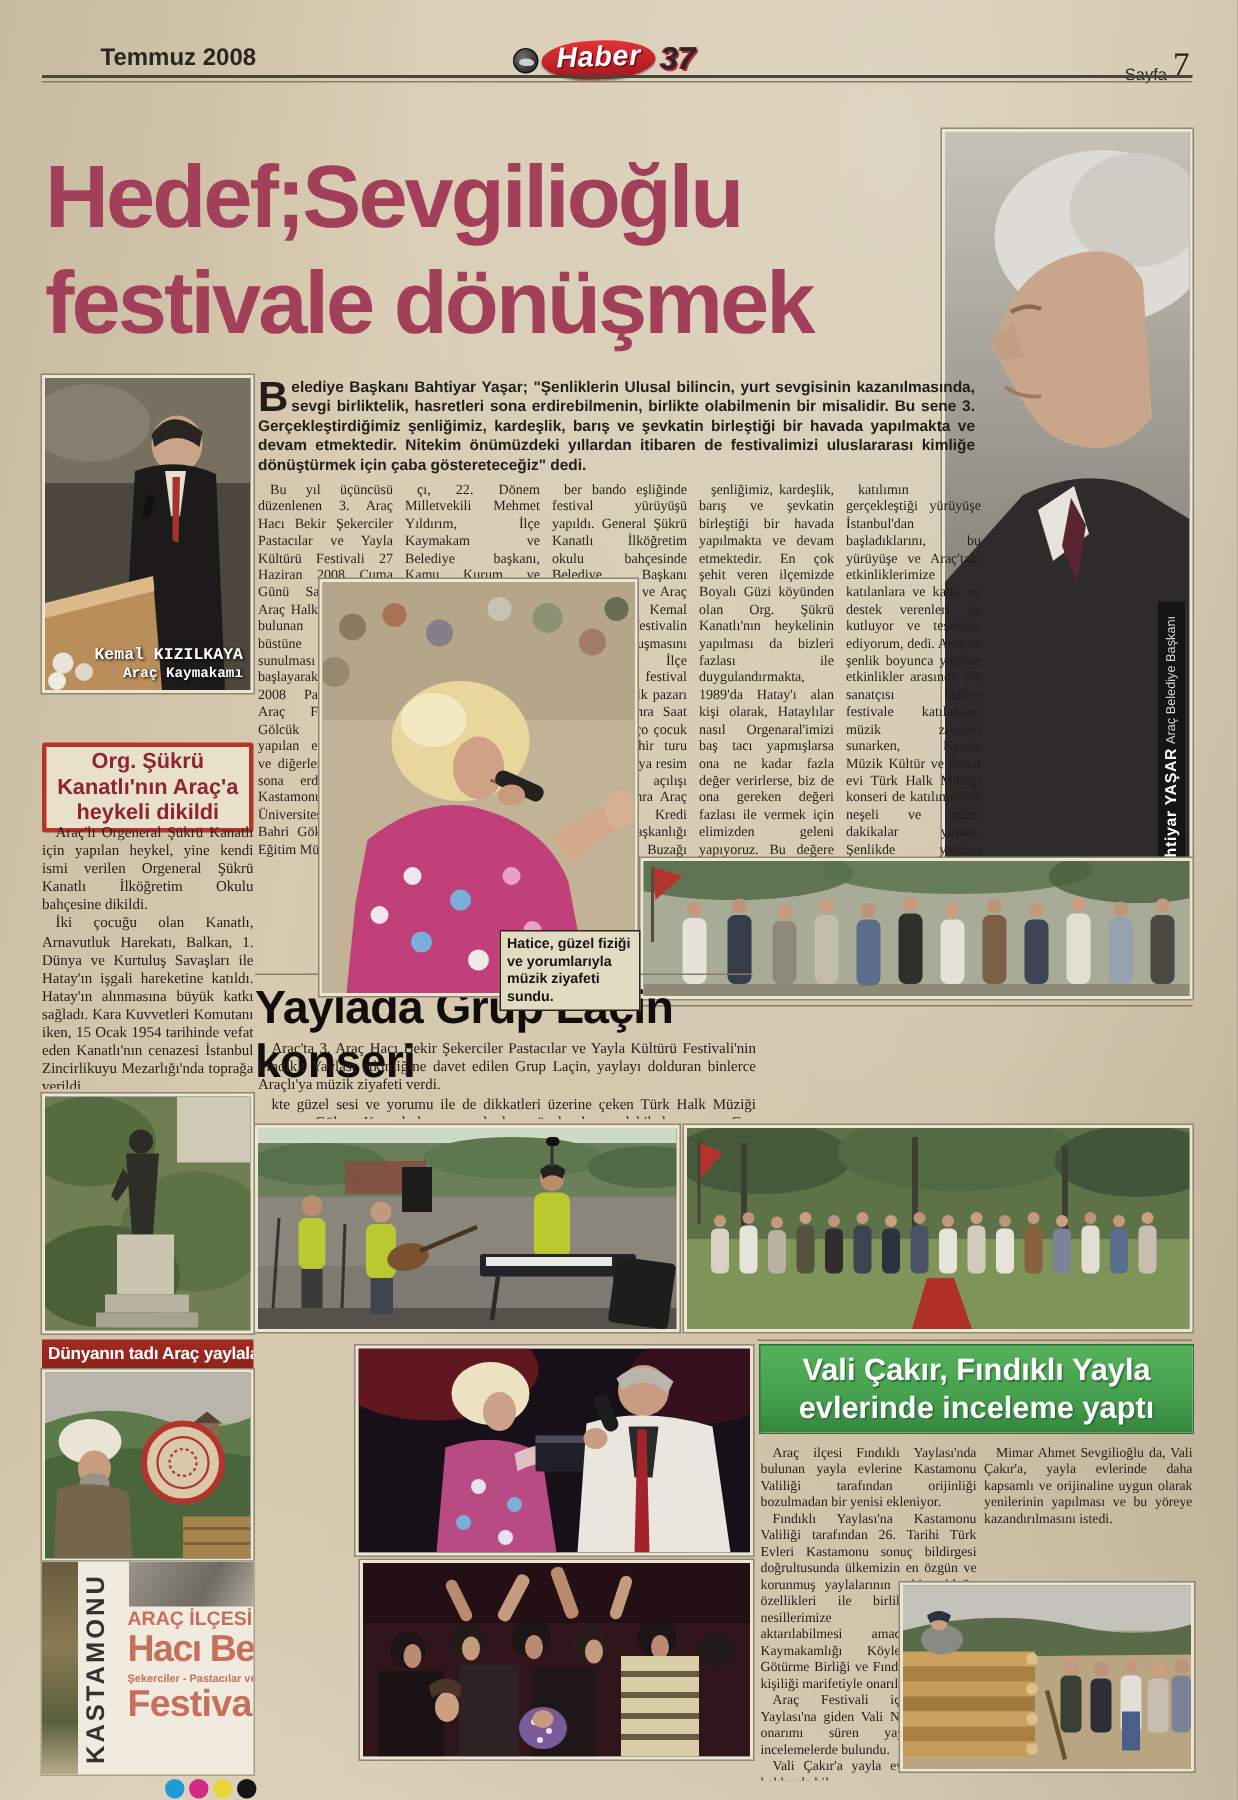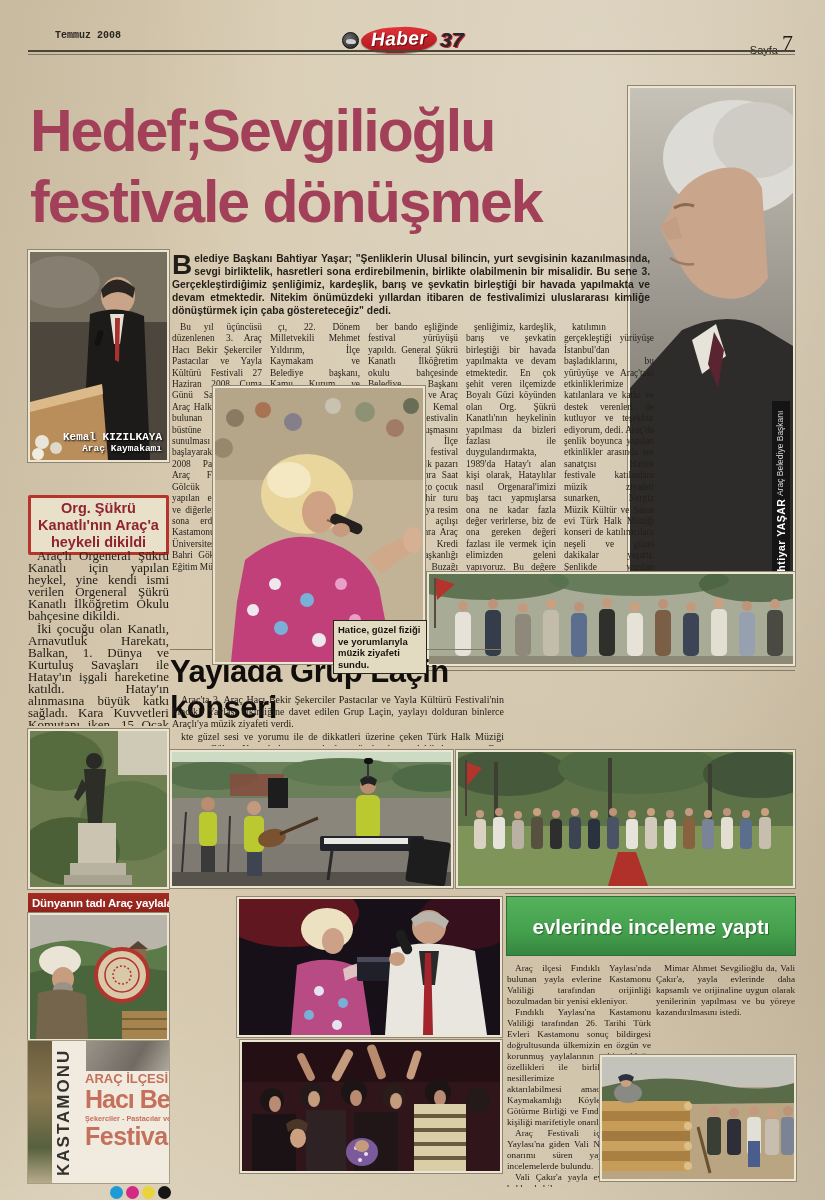--- a/index.html
+++ b/index.html
@@ -14,21 +14,21 @@
     font-family:"Liberation Serif","DejaVu Serif",serif;
     color:var(--ink,#26201a);
   }
   .abs{position:absolute;}
   .photo{border:2px solid #ece5d2;box-shadow:0 0 0 1px #8f8672;overflow:hidden;background:#777;}
   .photo svg{display:block;}
   .rule{background:#4a443a;height:2px;}
   .thinrule{background:#867c66;height:1px;}
 
   
-  .date{font-family:Liberation Mono, monospace;font-weight:700;font-size:10px;color:#2a2620;}
+  .date{font-family:Liberation Sans, sans-serif;font-weight:700;font-size:16px;color:#2a2620;margin-left:12px;}
   .pageno-label{font-family:"Liberation Sans",sans-serif;font-size:11px;color:#2a2620;}
   .pageno-num{font-family:"Liberation Serif",serif;font-size:22px;font-weight:400;color:#1d1a15;}
   .masthead{display:flex;align-items:center;gap:2px;}
   .globe{width:17px;height:17px;border-radius:50%;background:radial-gradient(circle at 35% 35%, #6d6d6d, #1c1c1c);border:1px solid #101010;position:relative;}
   .globe:after{content:"";position:absolute;left:3px;top:6px;width:10px;height:5px;background:#cfcfcf;border-radius:50% 60% 40% 50%;}
   .mast-oval{background:linear-gradient(180deg,#e23238,#a5161c);border-radius:50%/55%;padding:1px 10px 3px 10px;transform:rotate(-2deg);box-shadow:0 1px 1px rgba(0,0,0,.4);}
   .mast-word{font-family:"Liberation Sans",sans-serif;font-style:italic;font-weight:800;font-size:19px;color:#fff;text-shadow:1px 1px 0 #6d0d10;letter-spacing:.5px;}
   .mast-num{font-family:"Liberation Sans",sans-serif;font-style:italic;font-weight:800;font-size:21px;color:#23272e;text-shadow:1px 1px 0 #c0262c, -1px 0 0 #c0262c;margin-left:1px;}
 
   .kicker{
@@ -59,21 +59,21 @@
   }
   .v-caption .n{color:#fff;font-weight:700;font-size:10.5px;letter-spacing:.5px;}
   .v-caption .t{color:#d6d6d6;font-size:8.5px;}
 
   .red-box{
     border:3px solid var(--box_red,#b5342c);background:#e9e0ca;border-radius:2px;
     display:flex;align-items:center;justify-content:center;text-align:center;
     font-family:"Liberation Sans",sans-serif;font-weight:700;font-size:14.5px;line-height:17px;
     color:var(--box_red_text,#8f2430);padding:2px;
   }
-  .side-text{font-size:13px;line-height:12.1px;text-align:justify;overflow:hidden;}
+  .side-text{font-size:10px;line-height:12.1px;text-align:justify;overflow:hidden;}
   .side-text p{margin:0;text-indent:9px;}
 
   .maroon-bar{
     background:linear-gradient(180deg,#a32b22,var(--maroon_bar,#8e221c));color:#fff;
     font-family:"Liberation Sans",sans-serif;font-weight:700;font-size:11.5px;
     display:flex;align-items:center;padding-left:4px;letter-spacing:-.2px;white-space:nowrap;overflow:hidden;
   }
   .poster{background:#f0eadf;overflow:hidden;box-shadow:0 0 0 1px #a79c84;}
   .poster-strip{position:absolute;left:0;top:0;width:24px;height:100%;background:linear-gradient(180deg,#6a5c3e,#8a7a52 40%,#57603e 75%,#b8ab8a);}
   .poster-topimg{position:absolute;left:58px;top:0;width:85px;height:30px;background:linear-gradient(120deg,#9a948a,#6f6a62 60%,#b3ada2);}
@@ -494,20 +494,21 @@
         <circle cx="124" cy="112" r="2" fill="#e8e0f0"></circle>
         <circle cx="118" cy="118" r="2" fill="#e8e0f0"></circle>
       <ellipse cx="120" cy="104" rx="7" ry="6" fill="#c59b7e"></ellipse>
       <ellipse cx="56" cy="96" rx="8" ry="10" fill="#caa081"></ellipse>
       <path d="M44,82 q12,-10 22,0 l-2,8 q-9,-7 -18,0 Z" fill="#4a3526"></path>
     </svg>
   </div>
 
   <div class="abs thinrule" style="left:505px;top:893px;width:290px;"></div>
   <div class="abs green-bar" style="left:507px;top:897px;width:288px;height:58px;">
+    <div>Vali Çakır, Fındıklı Yayla</div>
     <div>evlerinde inceleme yaptı</div>
   </div>
   <div class="abs vali-col" style="left:507px;top:963px;width:144px;height:224px;">
     <p>Araç ilçesi Fındıklı Yaylası'nda bulunan yayla evlerine Kastamonu Valiliği tarafından orijinliği bozulmadan bir yenisi ekleniyor.</p>
     <p>Fındıklı Yaylası'na Kastamonu Valiliği tarafından 26. Tarihi Türk Evleri Kastamonu sonuç bildirgesi doğrultusunda ülkemizin en özgün ve korunmuş yaylalarının sahip olduğu özellikleri ile birlikte gelecek nesillerimize bozulmadan aktarılabilmesi amacıyla Araç Kaymakamlığı Köylere Hizmet Götürme Birliği ve Fındıklı Köy tüzel kişiliği marifetiyle onarılıyor.</p>
     <p>Araç Festivali için Fındıklı Yaylası'na giden Vali Nurullah Çakır onarımı süren yayla evinde incelemelerde bulundu.</p>
     <p>Vali Çakır'a yayla evinin onarımı hakkında bil-</p>
   </div>
   <div class="abs vali-col" style="left:656px;top:963px;width:139px;height:90px;">
     <p>Mimar Ahmet Sevgilioğlu da, Vali Çakır'a, yayla evlerinde daha kapsamlı ve orijinaline uygun olarak yenilerinin yapılması ve bu yöreye kazandırılmasını istedi.</p>

